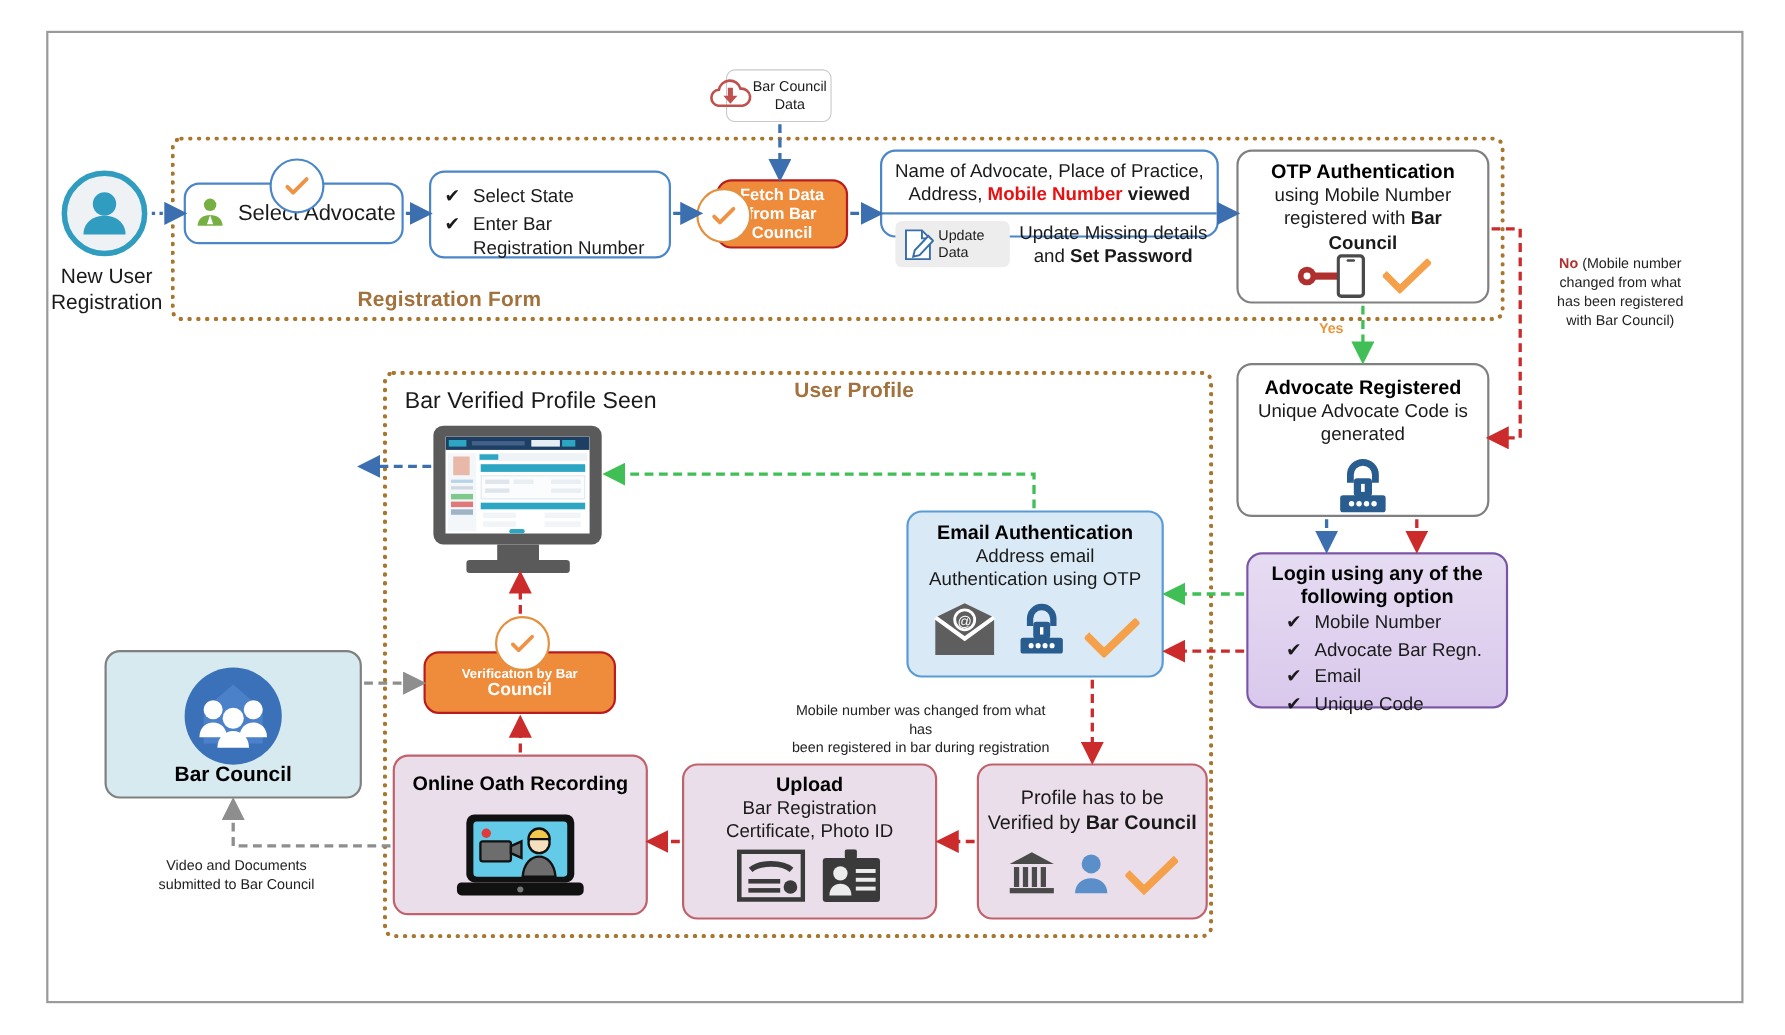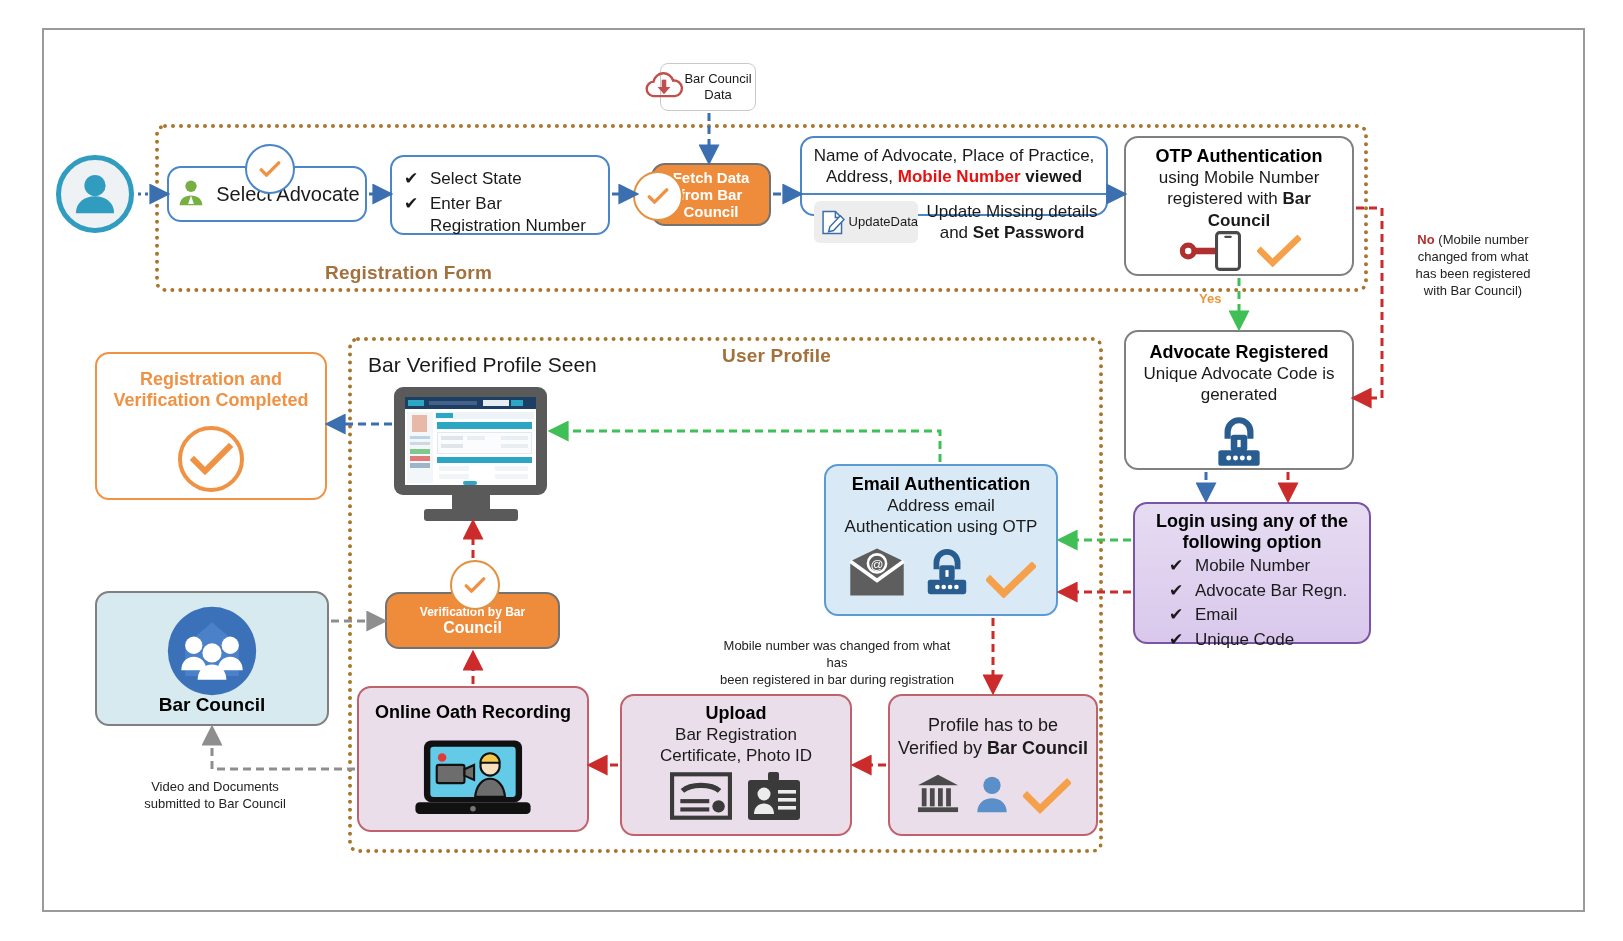--- a/index.html
+++ b/index.html
@@ -12,21 +12,21 @@
 
   
   .group{border:4px dotted #a9762e;border-radius:10px;background:transparent;}
   .group-label{position:absolute;font-weight:bold;color:#a2713c;font-size:19px;letter-spacing:.2px;}
 
   
   .box{border-radius:14px;background:#fff;}
   .b-blue{border:2.5px solid #4a86c8;}
   .b-gray{border:2.5px solid #808080;}
   .b-orange-out{border:2.5px solid #ef9244;}
-  .orange-fill{background:#ef8c3c;border:2px solid #737373;color:#fff;}
+  .orange-fill{background:#ef8c3c;border:2px solid #b91c1c;color:#fff;}
   .b-lightblue{background:#d9eaf6;border:2.5px solid #5b9bd5;}
   .b-pink{background:#eadeea;border:2.5px solid #c0626c;}
   .b-purple{background:linear-gradient(180deg,#e6dcf2 0%,#d9c8ec 100%);border:2.5px solid #7b55a5;}
   .b-barcouncil{background:#d6eaf0;border:2.5px solid #808080;}
 
   .txt{font-size:17px;color:#1a1a1a;line-height:1.25;}
   .bold{font-weight:bold;}
   .title{font-weight:bold;font-size:18px;}
 
   
@@ -62,20 +62,24 @@
 
   <div class="abs group" style="left:348px;top:337px;width:755px;height:516px;"></div>
   <div class="group-label" style="left:722px;top:345px;">User Profile</div>
 
   <div class="abs" style="left:56px;top:155px;width:78px;height:78px;border-radius:50%;background:#eef2f4;border:5px solid #2f9cc0;">
     <svg viewBox="0 0 64 64" width="68" height="68" style="display:block;">
       <circle cx="32" cy="24" r="10" fill="#2f9cc0"></circle>
       <path d="M14 50c0-10 8-16 18-16s18 6 18 16z" fill="#2f9cc0"></path>
     </svg>
   </div>
+  <div class="abs ctr col" style="left:22px;top:240px;width:150px;">
+    <div class="txt" style="font-size:19px;">New User</div>
+    <div class="txt" style="font-size:19px;">Registration</div>
+  </div>
 
   <div class="abs box b-blue" style="left:167px;top:166px;width:200px;height:56px;">
     <div class="abs ctr" style="left:0;top:0;width:100%;height:100%;gap:8px;">
       <svg viewBox="0 0 48 48" width="34" height="34">
         <circle cx="24" cy="13" r="8" fill="#76b043"></circle>
         <path d="M8 40c0-9 7-14 16-14s16 5 16 14z" fill="#76b043"></path>
         <path d="M24 26l-4 12h8z" fill="#ffffff"></path>
       </svg>
       <span class="txt" style="font-size:20px;">Select Advocate</span>
     </div>
@@ -130,21 +134,21 @@
         <span>Address, </span><span class="bold" style="color:#e81010;">Mobile Number</span><span class="bold"> viewed</span>
       </div>
     </div>
     <div class="abs" style="left:0;top:55px;width:100%;height:2px;background:#4a86c8;"></div>
     <div class="abs" style="left:12px;top:63px;width:104px;height:42px;background:#ededed;border-radius:6px;display:flex;align-items:center;gap:4px;padding-left:6px;">
       <svg viewBox="0 0 40 42" width="29" height="31">
         <path d="M5 3h20l10 10v26H5z" fill="#fff" stroke="#3a6ea8" stroke-width="2.4"></path>
         <path d="M25 3v10h10" fill="none" stroke="#3a6ea8" stroke-width="2.4"></path>
         <path d="M33 10L16 28l-2 8 8-2 17-18z" fill="#fff" stroke="#3a6ea8" stroke-width="2.4"></path>
       </svg>
-      <span style="display:flex;flex-direction:row;">
+      <span style="display:flex;flex-direction:column;">
         <span class="txt" style="font-size:13px;">Update</span>
         <span class="txt" style="font-size:13px;">Data</span>
       </span>
     </div>
     <div class="abs ctr col" style="left:120px;top:60px;width:180px;height:48px;">
       <div class="txt">Update Missing details</div>
       <div class="txt">
         <span>and </span><span class="bold">Set Password</span>
       </div>
     </div>
@@ -373,32 +377,20 @@
       <div class="abs" style="left:34px;top:69px;width:30px;height:5px;background:#f1f5f8;"></div>
       <div class="abs" style="left:90px;top:69px;width:33px;height:5px;background:#f1f5f8;"></div>
       <div class="abs" style="left:34px;top:77px;width:30px;height:5px;background:#f1f5f8;"></div>
       <div class="abs" style="left:90px;top:77px;width:33px;height:5px;background:#f1f5f8;"></div>
       <div class="abs" style="left:58px;top:84px;width:14px;height:4px;border-radius:2px;background:#2da6c4;"></div>
     </div>
   </div>
   <div class="abs monitor-neck" style="left:452px;top:495px;width:38px;height:19px;"></div>
   <div class="abs monitor-base" style="left:424px;top:509px;width:94px;height:12px;"></div>
 
-  <div class="abs box b-orange-out" style="left:95px;top:352px;width:232px;height:148px;">
-    <div class="abs ctr col" style="left:0;top:15px;width:100%;">
-      <div class="bold" style="font-size:18px;color:#ef9244;">Registration and</div>
-      <div class="bold" style="font-size:18px;color:#ef9244;">Verification Completed</div>
-    </div>
-    <div class="abs ctr" style="left:0;top:70px;width:100%;">
-      <svg viewBox="0 0 70 70" width="70" height="70">
-        <circle cx="35" cy="35" r="31" fill="none" stroke="#ef9244" stroke-width="4"></circle>
-        <path d="M18 36l11 11 24-24" fill="none" stroke="#ef9244" stroke-width="6" stroke-linecap="square"></path>
-      </svg>
-    </div>
-  </div>
 
   <div class="lbl-yes" style="left:1199px;top:291px;">Yes</div>
 
   <div class="lbl" style="left:712px;top:638px;width:250px;">
     <div>Mobile number was changed from what has</div>
     <div>been registered in bar during registration</div>
   </div>
 
   <div class="lbl" style="left:1388px;top:232px;width:170px;">
     <div><span class="lbl-red">No</span><span> (Mobile number</span></div>

